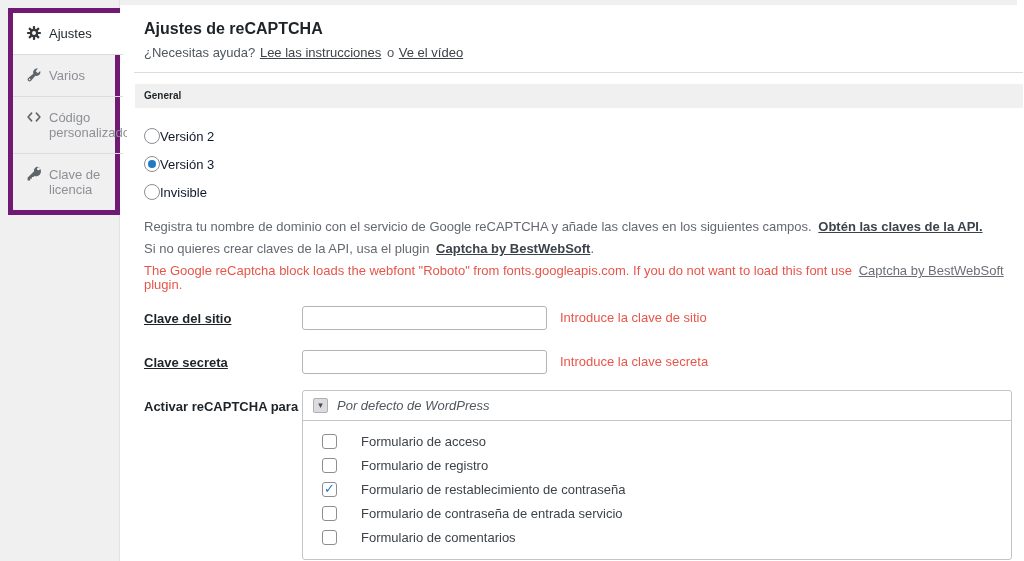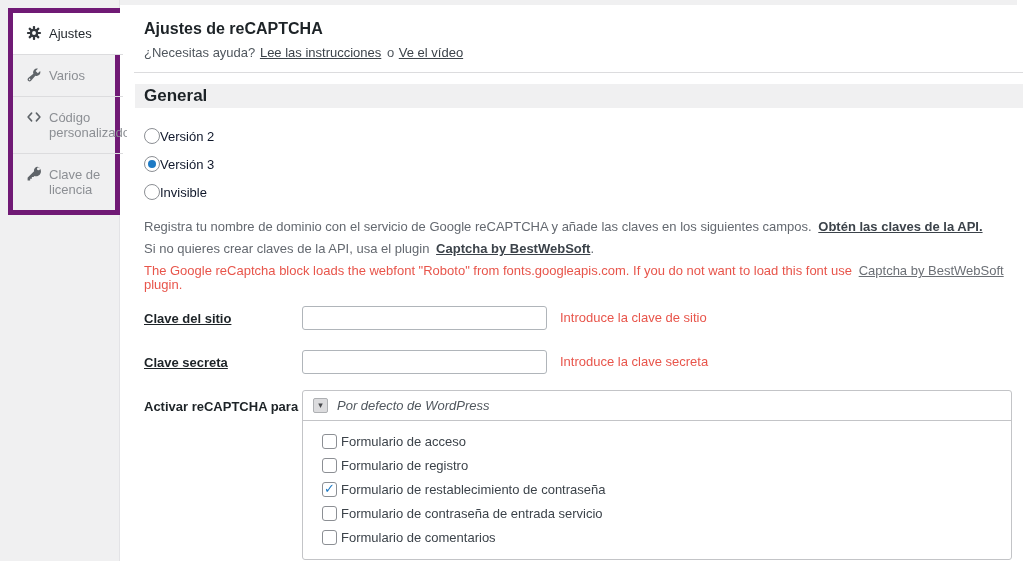--- a/index.html
+++ b/index.html
@@ -25,21 +25,21 @@
   .tab.active .icon { color:#32373c; }
 
   
   .main { position:absolute; left:120px; top:5px; width:897px; height:524px; background:#fff;margin-left:7px; }
   .page-title { margin:15px 0 0 17px; font-size:16px; font-weight:700; color:#1d2327; }
   .help-line { margin:7px 0 0 17px; font-size:13px; color:#50575e; }
   .help-line a { color:var(--link-dark,#3c434a); text-decoration:underline; cursor:pointer; }
   .help-line .sep { margin:0 1px; }
   .divider { margin:12px 0 0 7px; width:889px; border-top:1px solid #dcdcde; }
   .section-bar { margin:11px 1px 0 8px; height:24px; line-height:24px; background:#f0f0f1;
-    font-size:17px; font-weight:700; color:#1d2327; padding-left:9px; }
+    font-size:10px; font-weight:700; color:#1d2327; padding-left:9px; }
 
   .row { display:flex; margin-left:17px; }
   .row .flabel { width:158px; flex-shrink:0; font-size:13px; font-weight:700; color:#1d2327; }
 
   
   .version-row { margin-top:20px; }
   .radio-opt { display:flex; align-items:center; margin-bottom:12px;
     font-size:13px; color:#0f172a; cursor:pointer; }
   .radio { position:relative; width:16px; height:16px; border:1px solid #8c8f94;
     border-radius:50%; background:#fff; flex-shrink:0; }
@@ -66,21 +66,21 @@
   .enable-row { margin-top:16px; align-items:flex-start; }
   .enable-row .flabel { padding-top:9px; }
   .panel { width:710px; border:1px solid #c3c4c7; border-radius:3px; background:#fff; }
   .panel-header { display:flex; align-items:center; padding:7px 10px;
     border-bottom:1px solid #c3c4c7; }
   .drop-btn { width:15px; height:15px; border:1px solid #aeb0b3; border-radius:2px;
     background:#dcdcde; color:#47494c; font-size:9px; line-height:13px; text-align:center;
     cursor:pointer; font-family:inherit; padding:0; }
   .panel-title { margin-left:9px; font-size:13px; font-style:italic; color:#50575e; }
   .panel-body { padding:13px 0 5px 19px; }
-  .check-opt { display:flex; align-items:center; gap:4px; margin-bottom:9px;
+  .check-opt { display:flex; align-items:center; gap:24px; margin-bottom:9px;
     font-size:13px; color:#3c434a; cursor:pointer; }
   .checkbox { position:relative; width:15px; height:15px; border:1px solid #8c8f94;
     border-radius:3px; background:#fff; flex-shrink:0; }
   .checkbox.checked::after { content:"\2713"; position:absolute; left:1px; top:-2px;
     font-size:13px; font-weight:700; color:var(--accent,#1e7ac4); }
 
   .external-box { width:710px; margin-top:5px; border:1px solid #c3c4c7; border-radius:3px;
     background:#fff; display:flex; align-items:center; gap:8px; padding:5px 11px;
     cursor:pointer; }
   .external-box .tri { font-size:10px; color:#50575e; }

